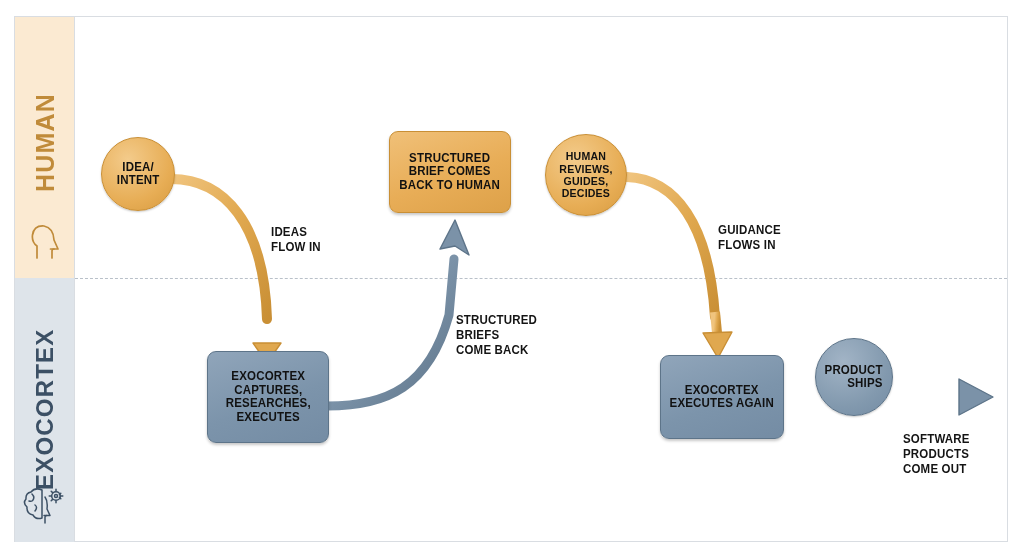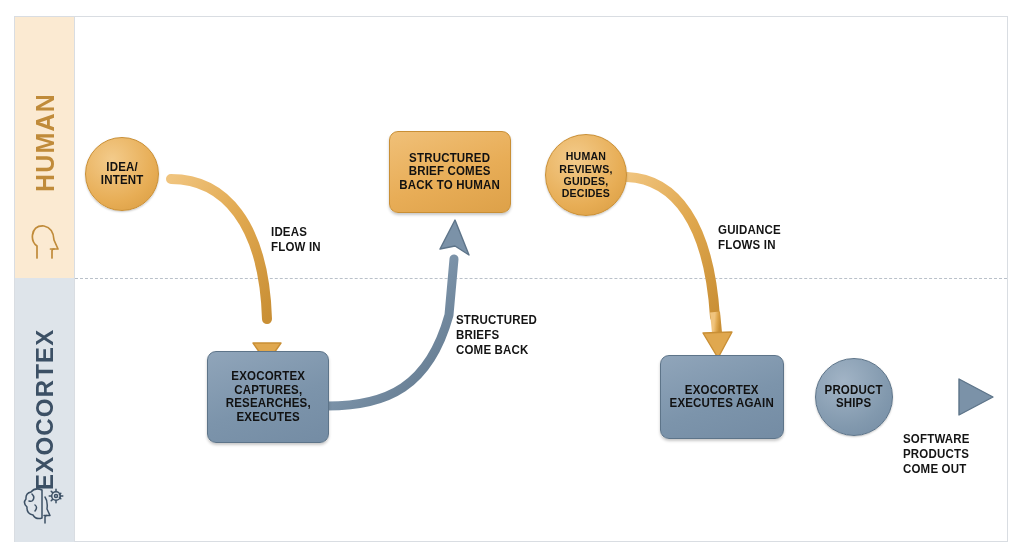--- a/index.html
+++ b/index.html
@@ -145,21 +145,21 @@
         <path d="M700,295 L703,326" fill="none" stroke="url(#goldStroke)" stroke-width="10"></path>
         <path d="M688,316 L703,341 L717,315 Z" fill="#e0a84f" stroke="#c98f35" stroke-width="1.4" stroke-linejoin="round"></path>
       </g>
 
       <g>
         <path d="M878,380 L947,380" fill="none" stroke="url(#blueStroke)" stroke-width="9"></path>
         <path d="M944,362 L978,380 L944,398 L944,362 Z" fill="#7b92a8" stroke="#5d7489" stroke-width="1.4" stroke-linejoin="round"></path>
       </g>
     </svg>
 
-    <div class="node circle-gold" style="left:70px;top:120px;width:74px;height:74px;">
+    <div class="node circle-gold" style="left:86px;top:120px;width:74px;height:74px;">
       <span class="txt" style="white-space:pre-line">IDEA/
 INTENT</span>
     </div>
 
     <div class="node box-gold" style="left:374px;top:114px;width:122px;height:82px;">
       <span class="txt" style="white-space:pre-line">STRUCTURED
 BRIEF COMES
 BACK TO HUMAN</span>
     </div>
 
@@ -175,21 +175,21 @@
 CAPTURES,
 RESEARCHES,
 EXECUTES</span>
     </div>
 
     <div class="node box-blue" style="left:645px;top:338px;width:124px;height:84px;">
       <span class="txt" style="white-space:pre-line">EXOCORTEX
 EXECUTES AGAIN</span>
     </div>
 
-    <div class="node circle-blue" style="left:800px;top:341px;width:78px;height:78px;">
+    <div class="node circle-blue" style="left:800px;top:321px;width:78px;height:78px;text-align:right;">
       <span class="txt" style="white-space:pre-line">PRODUCT
 SHIPS</span>
     </div>
 
     <div class="caption" style="left:256px;top:208px;">IDEAS
 FLOW IN</div>
 
     <div class="caption" style="left:441px;top:296px;">STRUCTURED
 BRIEFS
 COME BACK</div>

